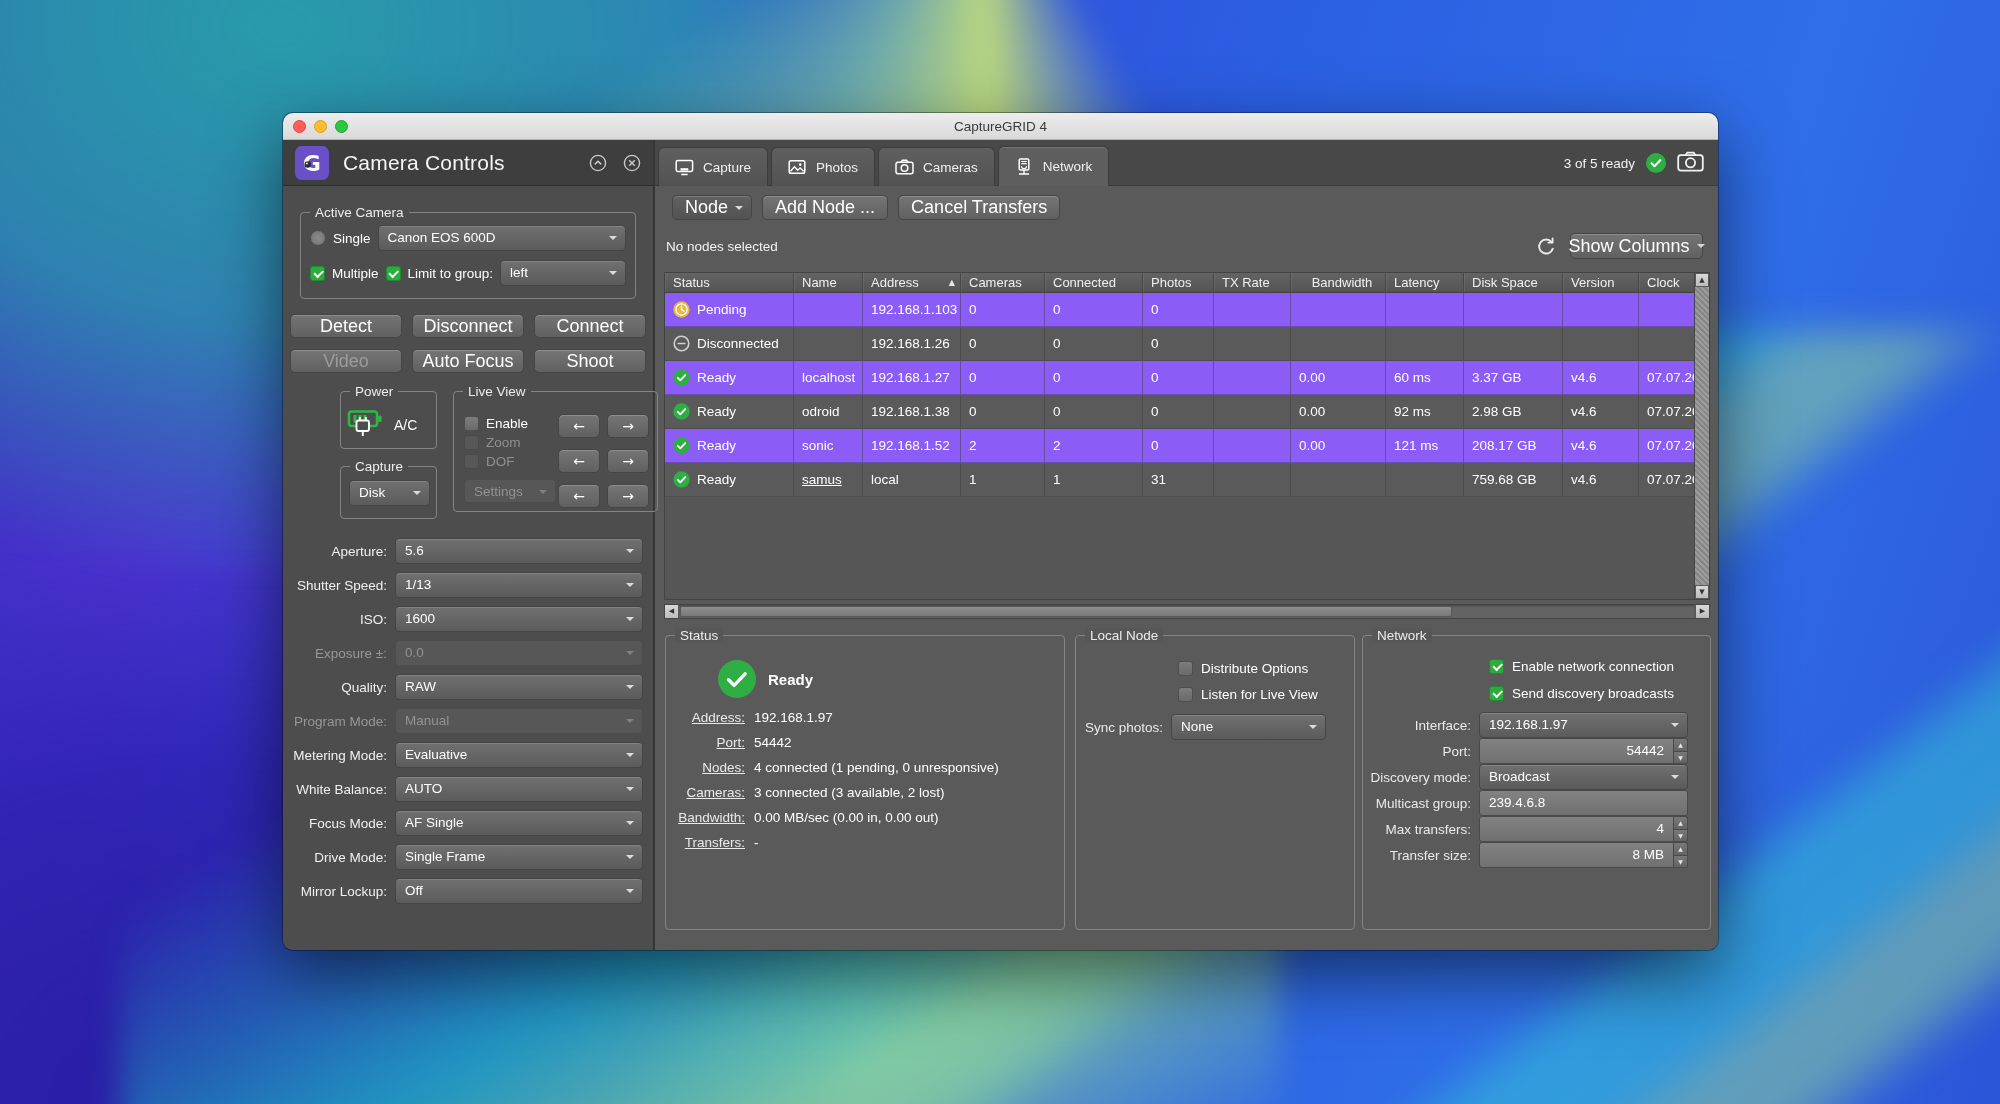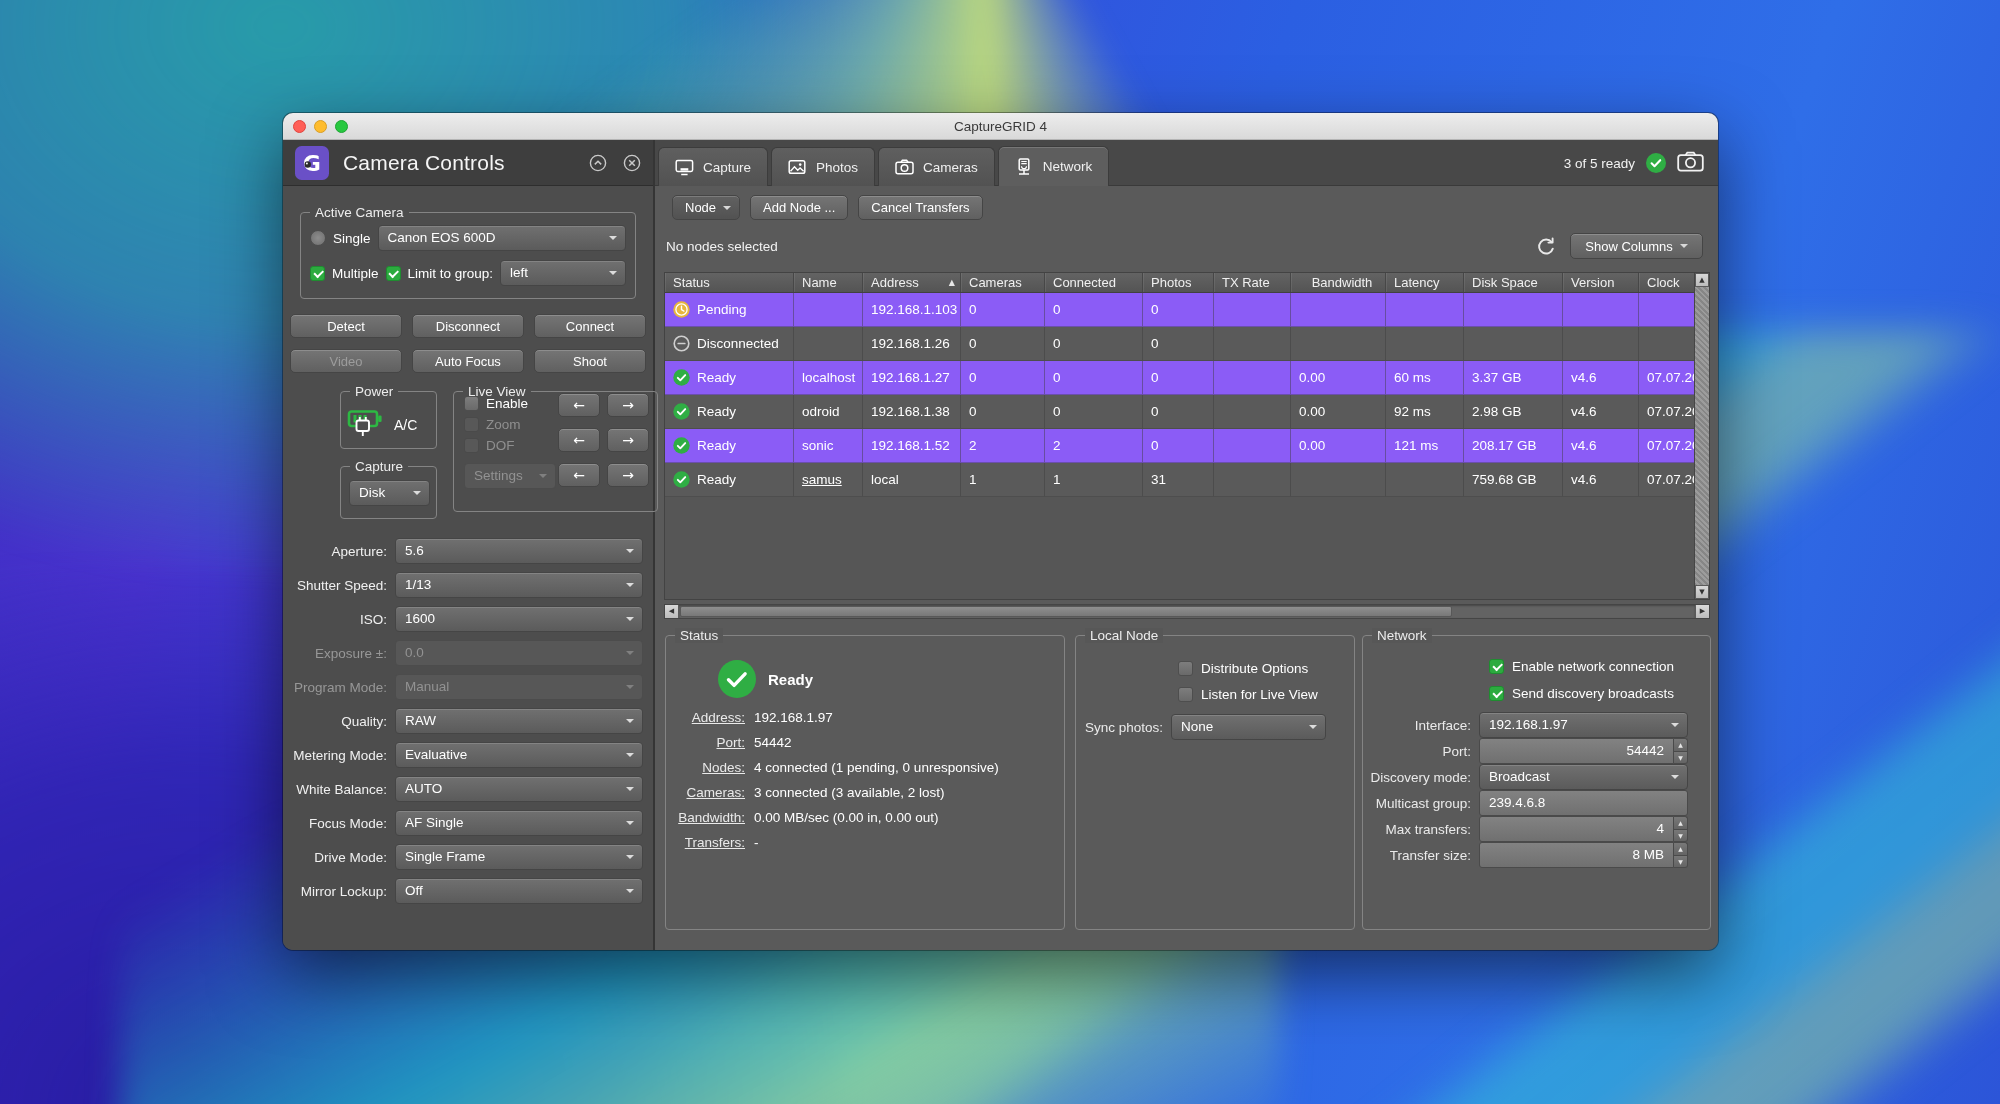--- a/index.html
+++ b/index.html
@@ -50,31 +50,31 @@
   .checkbox.checked { background:#2cab3f; border-color:#1f8c30; }
   .checkbox.checked::after { content:""; position:absolute; left:2.5px; top:3px; width:7px; height:3.5px; border-left:2px solid #fff; border-bottom:2px solid #fff; transform:rotate(-45deg); }
   .checkbox.disabled { background:#585858; border-color:#4a4a4a; }
 
   .dd { position:relative; height:26px; line-height:24px; background:linear-gradient(#707070,#5b5b5b); border:1px solid #454545; border-radius:4px; color:#fff; font-size:13.5px; padding:0 22px 0 9px; white-space:nowrap; overflow:hidden; box-shadow:inset 0 1px 0 rgba(255,255,255,.14); }
   .dd::after { content:""; position:absolute; right:8px; top:10px; border:4.5px solid transparent; border-top-color:#dcdcdc; }
   .dd.disabled { background:#575757; color:#929292; border-color:#4c4c4c; box-shadow:none; }
   .dd.disabled::after { border-top-color:#808080; }
   .dd.flex1 { flex:1; }
 
-  .btn { height:24px; background:linear-gradient(#757575,#606060); border:1px solid #454545; border-radius:5px; color:#fff; font-size:13px; display:flex; align-items:center; justify-content:center; box-shadow:inset 0 1px 0 rgba(255,255,255,.18); white-space:nowrap; }
+  .btn { height:24px; background:linear-gradient(#757575,#606060); border:1px solid #454545; border-radius:5px; color:#fff; font-size:18px; display:flex; align-items:center; justify-content:center; box-shadow:inset 0 1px 0 rgba(255,255,255,.18); white-space:nowrap; }
   .btn.disabled { color:#9c9c9c; }
 
   .btn-grid { margin:15px -3px 0 -3px; display:grid; grid-template-columns:1fr 1fr 1fr; gap:11px 10px; }
 
   .pl-row { display:flex; margin-top:18px; }
   .pl-left { width:97px; margin-left:47px; flex:none; }
   .power-box { height:58px; padding:10px 6px 0 6px; display:flex; align-items:center; gap:5px; }
   .power-ac { color:#fff; font-size:14px; }
   .storage-box { margin-top:17px; height:53px; padding:13px 8px 0 8px; }
-  .lv-box { width:205px; margin-left:16px; height:121px; padding:1px 8px 8px 10px; display:flex; }
+  .lv-box { width:205px; margin-left:16px; height:121px; padding:22px 8px 8px 10px; display:flex; }
   .lv-left { width:95px; display:flex; flex-direction:column; }
   .lv-cbrow { display:flex; align-items:center; gap:7px; height:20px; }
   .lv-cbrow + .lv-cbrow { margin-top:1px; }
   .lv-lbl { font-size:13.5px; color:#fff; }
   .lv-lbl.dim { color:#8f8f8f; }
   .lv-settings { margin-top:8px; width:92px; }
   .lv-arrows { flex:1; display:grid; grid-template-columns:42px 42px; grid-auto-rows:26px; gap:9px 7px; justify-content:end; align-content:start; }
   .arrow-btn { font-family:"DejaVu Sans",sans-serif; font-size:14px; }
 
   .props { margin-top:19px; display:flex; flex-direction:column; gap:8px; }
@@ -296,26 +296,26 @@
               </div>
               <div class="prop-row">
                 <span class="prop-label">ISO:</span>
                 <div class="dd flex1">1600</div>
               </div>
               <div class="prop-row">
                 <span class="prop-label dim">Exposure ±:</span>
                 <div class="dd flex1 disabled">0.0</div>
               </div>
               <div class="prop-row">
+                <span class="prop-label">Quality:</span>
+                <div class="dd flex1">RAW</div>
+              </div>
+              <div class="prop-row">
                 <span class="prop-label dim">Program Mode:</span>
                 <div class="dd flex1 disabled">Manual</div>
-              </div>
-              <div class="prop-row">
-                <span class="prop-label">Quality:</span>
-                <div class="dd flex1">RAW</div>
               </div>
               <div class="prop-row">
                 <span class="prop-label">Metering Mode:</span>
                 <div class="dd flex1">Evaluative</div>
               </div>
               <div class="prop-row">
                 <span class="prop-label">White Balance:</span>
                 <div class="dd flex1">AUTO</div>
               </div>
               <div class="prop-row">

